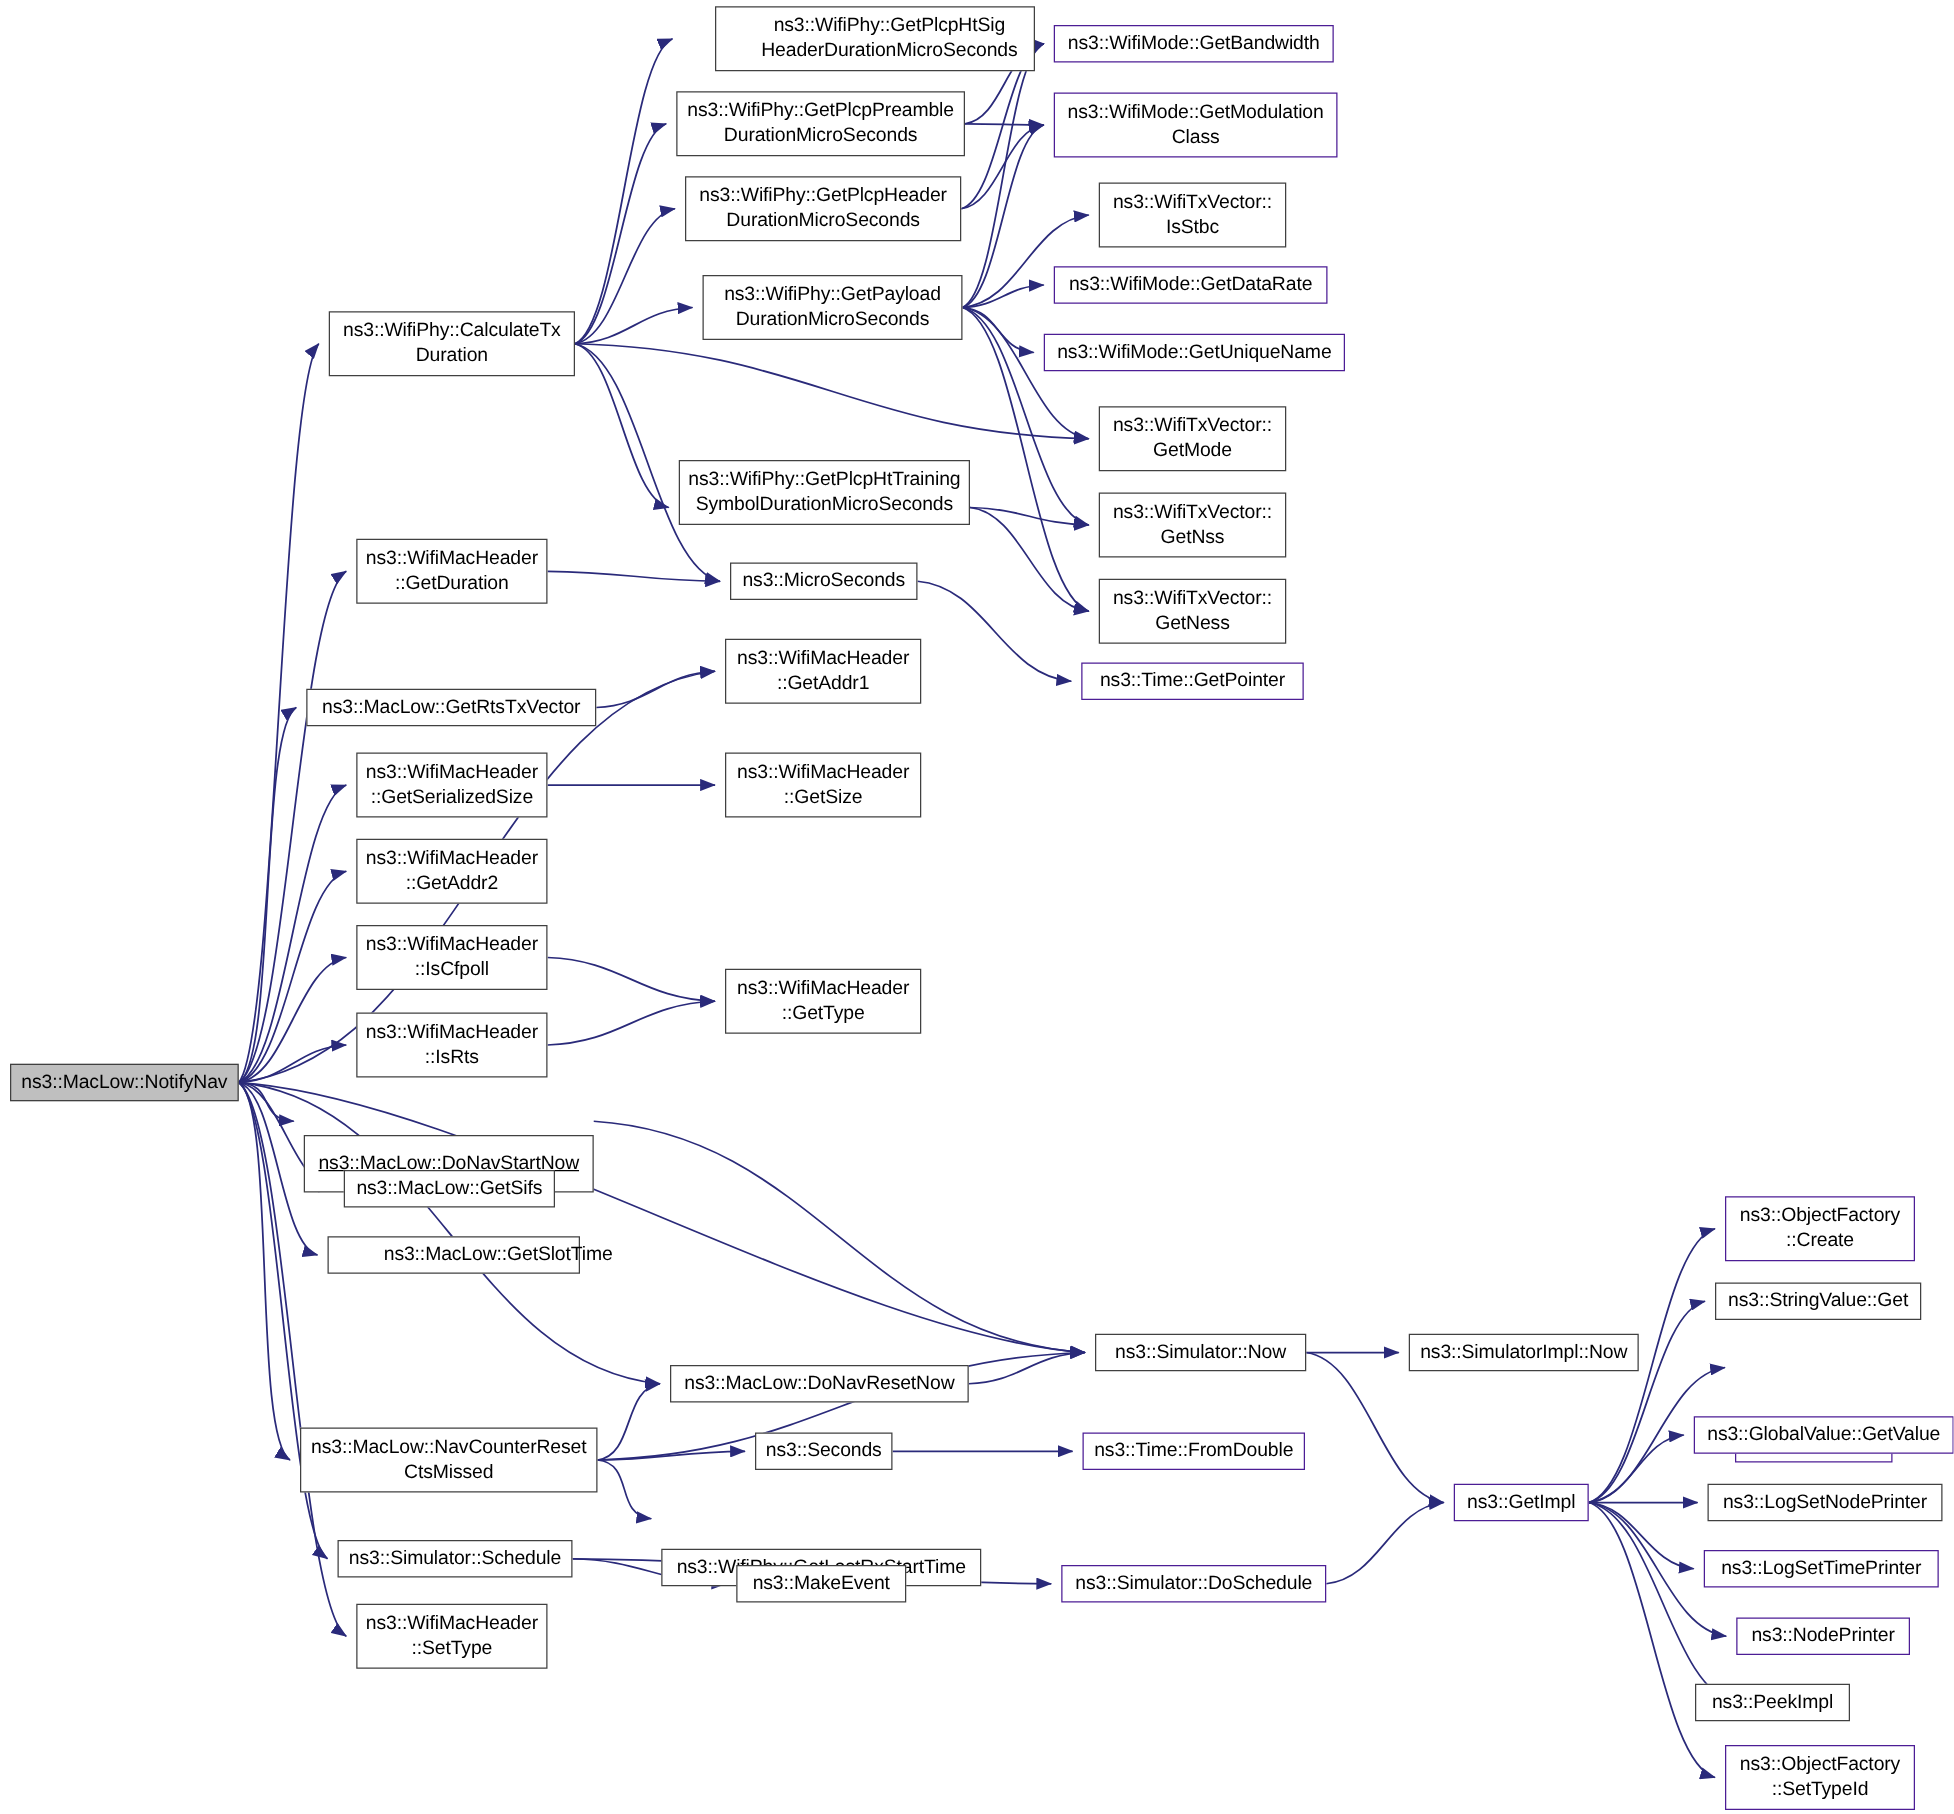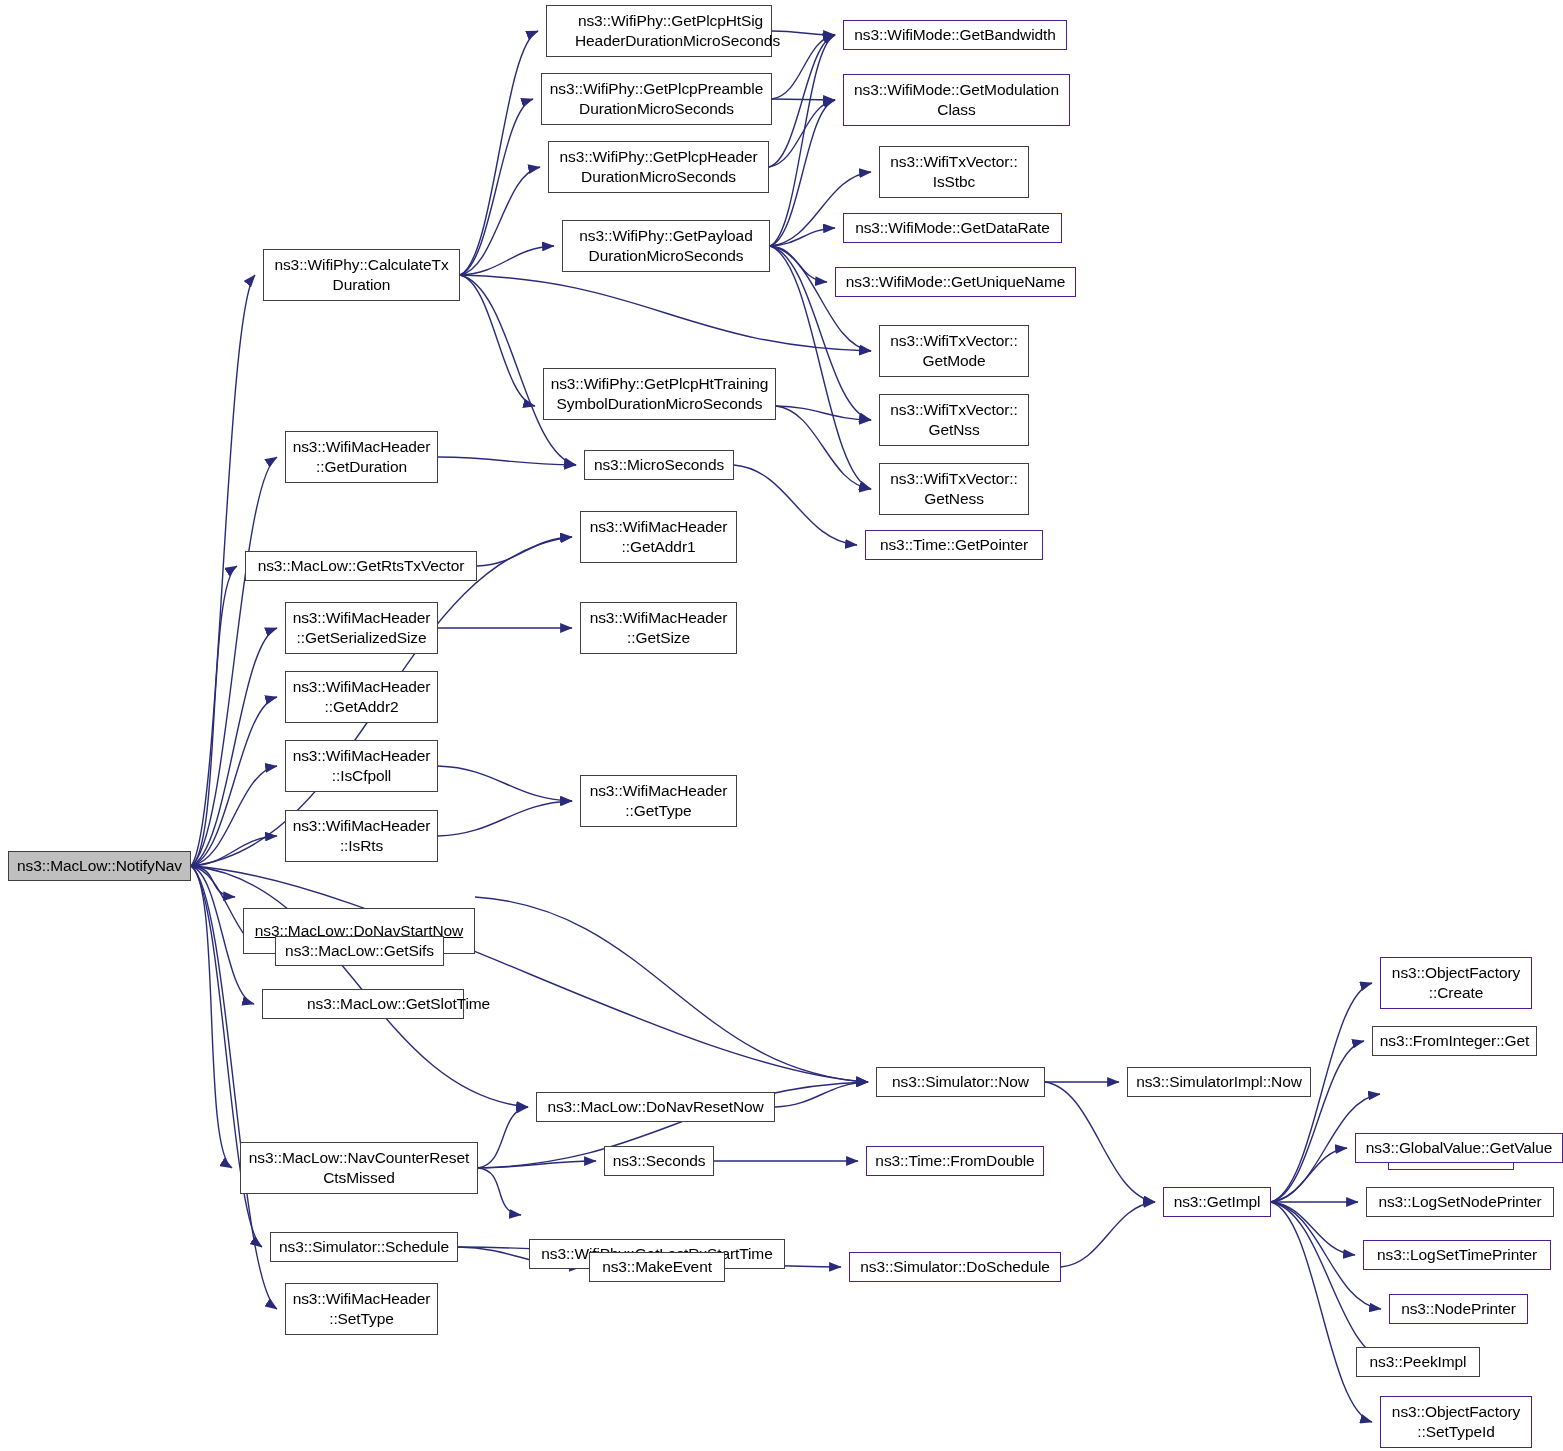--- a/index.html
+++ b/index.html
@@ -128,21 +128,21 @@
         <path d="M1271,1202 C1308.8,1205.18 1317.2,1251.82 1355,1255" marker-end="url(#arrow)"></path>
         <path d="M1271,1202 C1320.5,1208.42 1331.5,1302.58 1381,1309" marker-end="url(#arrow)"></path>
         <path d="M1271,1202 C1324.1,1211.6 1335.9,1352.4 1389,1362" marker-end="url(#arrow)"></path>
         <path d="M1271,1202 C1316.45,1215.2 1326.55,1408.8 1372,1422" marker-end="url(#arrow)"></path>
       </g>
   </svg>
   <div id="node-layer">
       <div class="node root" style="left: 8px; top: 851px; width: 183px; height: 30px;"><span class="lbl">ns3::MacLow::NotifyNav</span></div>
       <div class="node" style="left: 263px; top: 249px; width: 197px; height: 52px;"><span class="lbl">ns3::WifiPhy::CalculateTx
 Duration</span></div>
-      <div class="node" style="left: 546px; top: 5px; width: 226px; height: 52px; padding-left: 28px;"><span class="lbl">ns3::WifiPhy::GetPlcpHtSig
+      <div class="node" style="left: 572px; top: 5px; width: 256px; height: 52px; padding-left: 28px;"><span class="lbl">ns3::WifiPhy::GetPlcpHtSig
 HeaderDurationMicroSeconds</span></div>
       <div class="node" style="left: 541px; top: 73px; width: 231px; height: 52px;"><span class="lbl">ns3::WifiPhy::GetPlcpPreamble
 DurationMicroSeconds</span></div>
       <div class="node" style="left: 548px; top: 141px; width: 221px; height: 52px;"><span class="lbl">ns3::WifiPhy::GetPlcpHeader
 DurationMicroSeconds</span></div>
       <div class="node" style="left: 562px; top: 220px; width: 208px; height: 52px;"><span class="lbl">ns3::WifiPhy::GetPayload
 DurationMicroSeconds</span></div>
       <div class="node" style="left: 543px; top: 368px; width: 233px; height: 52px;"><span class="lbl">ns3::WifiPhy::GetPlcpHtTraining
 SymbolDurationMicroSeconds</span></div>
       <div class="node red" style="left: 843px; top: 20px; width: 224px; height: 30px;"><span class="lbl">ns3::WifiMode::GetBandwidth</span></div>
@@ -189,21 +189,21 @@
       <div class="node red" style="left: 866px; top: 1146px; width: 178px; height: 30px;"><span class="lbl">ns3::Time::FromDouble</span></div>
       <div class="node" style="left: 529px; top: 1200px; width: 256px; height: 30px; margin-top: 39px;"><span class="lbl">ns3::WifiPhy::GetLastRxStartTime</span></div>
       <div class="node" style="left: 270px; top: 1232px; width: 188px; height: 30px;"><span class="lbl">ns3::Simulator::Schedule</span></div>
       <div class="node" style="left: 589px; top: 1252px; width: 136px; height: 30px;"><span class="lbl">ns3::MakeEvent</span></div>
       <div class="node red" style="left: 849px; top: 1252px; width: 212px; height: 30px;"><span class="lbl">ns3::Simulator::DoSchedule</span></div>
       <div class="node" style="left: 285px; top: 1283px; width: 153px; height: 52px;"><span class="lbl">ns3::WifiMacHeader
 ::SetType</span></div>
       <div class="node red" style="left: 1163px; top: 1187px; width: 108px; height: 30px;"><span class="lbl">ns3::GetImpl</span></div>
       <div class="node red" style="left: 1380px; top: 957px; width: 152px; height: 52px;"><span class="lbl">ns3::ObjectFactory
 ::Create</span></div>
-      <div class="node" style="left: 1372px; top: 1026px; width: 165px; height: 30px;"><span class="lbl">ns3::FromInteger::Get</span></div>
+      <div class="node" style="left: 1372px; top: 1026px; width: 165px; height: 30px;"><span class="lbl">ns3::StringValue::Get</span></div>
       <div class="node red" style="left: 1388px; top: 1140px; width: 126px; height: 30px;"><span class="lbl">ns3::GetPointer</span></div>
       <div class="node red" style="left: 1355px; top: 1133px; width: 208px; height: 30px;"><span class="lbl">ns3::GlobalValue::GetValue</span></div>
       <div class="node" style="left: 1366px; top: 1187px; width: 188px; height: 30px;"><span class="lbl">ns3::LogSetNodePrinter</span></div>
       <div class="node red" style="left: 1363px; top: 1240px; width: 188px; height: 30px;"><span class="lbl">ns3::LogSetTimePrinter</span></div>
       <div class="node red" style="left: 1389px; top: 1294px; width: 139px; height: 30px;"><span class="lbl">ns3::NodePrinter</span></div>
       <div class="node" style="left: 1356px; top: 1347px; width: 124px; height: 30px;"><span class="lbl">ns3::PeekImpl</span></div>
       <div class="node red" style="left: 1380px; top: 1396px; width: 152px; height: 52px;"><span class="lbl">ns3::ObjectFactory
 ::SetTypeId</span></div>
     </div>
 </div>

